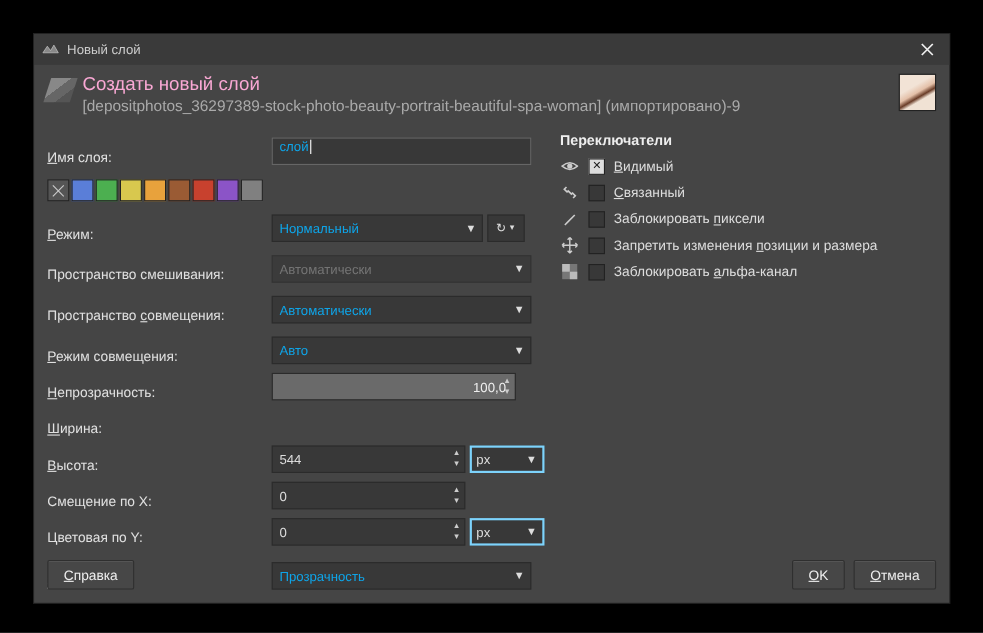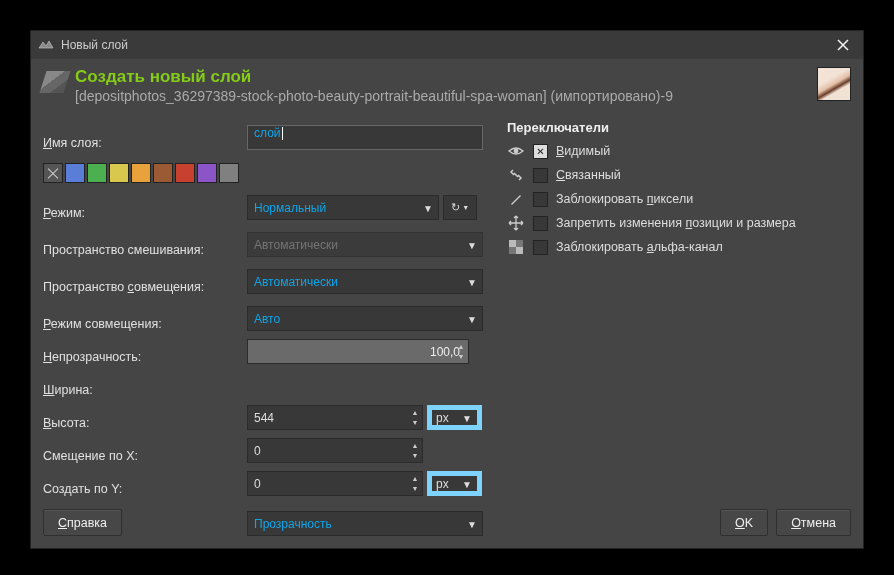--- a/index.html
+++ b/index.html
@@ -5,21 +5,21 @@
 *{box-sizing:border-box;margin:0;padding:0;font-family:"Segoe UI",Tahoma,sans-serif}
 body{background:#000;width:894px;height:575px;position:relative;overflow:hidden}
 .window{position:absolute;left:31px;top:31px;width:832px;height:517px;background:#454545;box-shadow:0 0 0 1px #222}
 .titlebar{height:28px;background:#3a3a3a;display:flex;align-items:center;padding:0 6px;color:#ccc;font-size:12px}
 .titlebar .app-icon{width:18px;height:14px;margin-right:6px;display:flex;align-items:center;justify-content:center}
 .titlebar .title{flex:1}
 .titlebar .close{width:28px;height:28px;display:flex;align-items:center;justify-content:center;cursor:pointer;color:#eee}
 .header{padding:8px 12px 10px 12px;display:flex;align-items:flex-start;color:#ddd}
 .header .lay-icon{width:24px;height:22px;margin-right:8px;margin-top:4px;background:linear-gradient(135deg,#888 0 40%,#666 40% 70%,#555 70% 100%);transform:skewX(-18deg)}
 .header .txt{flex:1}
-.header h1{font-size:17px;font-weight:700;color:#84cc16}
+.header h1{font-size:17px;font-weight:400;color:#f9a8d4}
 .header .sub{font-size:14px;color:#aaa;margin-top:1px}
 .thumb{width:34px;height:34px;background:linear-gradient(150deg,#f2e3d6 35%,#e4c0a8 50%,#6a3d28 60%,#f0e2d4 68%);border:1px solid #222}
 .body{display:flex;padding:6px 12px 0 12px;gap:14px}
 .left{flex:0 0 450px}
 .right{flex:1}
 .row{display:flex;align-items:flex-end;height:30px;margin-bottom:3px}
 .row.tall{height:34px}
 .lbl{width:204px;color:#e0e0e0;font-size:12.5px}
 .u{text-decoration:underline}
 .input,.select{height:25px;background:#383838;border:1px solid #2b2b2b;color:#0ea5e9;font-size:12px;padding:0 6px;outline:none}
@@ -36,21 +36,21 @@
 .sel-wrap{position:relative;width:192px}
 .sel-wrap.wide{width:236px}
 .select{width:100%;appearance:none;-webkit-appearance:none;padding-right:22px}
 .select:disabled{color:#888}
 .chev{position:absolute;right:6px;top:50%;transform:translateY(-50%);pointer-events:none;color:#ddd;font-size:10px}
 .reset-btn{width:34px;height:25px;margin-left:4px;background:#383838;border:1px solid #2b2b2b;color:#ddd;display:flex;align-items:center;justify-content:center;font-size:11px;cursor:pointer}
 .spin{position:relative;width:176px;height:25px;background:#383838;border:1px solid #2b2b2b;color:#ddd;font-size:12px;display:flex;align-items:center;padding:0 16px 0 6px}
 .spin.opac{width:222px;background:linear-gradient(to right,#6a6a6a 0 100%);padding:0 4px 0 0;justify-content:flex-end;color:#eee}
 .spin .arrows{position:absolute;right:1px;top:1px;bottom:1px;width:12px;display:flex;flex-direction:column}
 .spin .arrows span{flex:1;display:flex;align-items:center;justify-content:center;font-size:7px;color:#ccc;cursor:pointer;line-height:1}
-.unit{width:55px;height:25px;margin-left:4px;background:#383838;border:5px solid #7dd3fc;color:#ddd;font-size:12px;display:flex;align-items:center;padding:0 4px;position:relative;cursor:pointer}
+.unit{width:68px;height:25px;margin-left:4px;background:#383838;border:2px solid #7dd3fc;color:#ddd;font-size:12px;display:flex;align-items:center;padding:0 4px;position:relative;cursor:pointer}
 .unit .chev{right:5px}
 .switches-h{color:#eee;font-size:13px;font-weight:600;margin-bottom:4px}
 .sw{display:flex;align-items:center;height:24px;gap:8px;color:#ddd;font-size:12.5px}
 .sw .ic{width:18px;height:18px;display:flex;align-items:center;justify-content:center;color:#bbb}
 .sw .cb{width:15px;height:15px;background:#383838;border:1px solid #222;display:flex;align-items:center;justify-content:center;font-size:10px;color:#222;cursor:pointer}
 .sw .cb.on{background:#ddd}
 .footer{position:absolute;left:12px;right:12px;bottom:12px;display:flex;align-items:center}
 .btn{height:27px;padding:0 14px;background:#474747;border:1px solid #2f2f2f;color:#eee;font-size:12.5px;cursor:pointer;border-radius:2px;box-shadow:inset 0 1px 0 #555}
 .footer .spacer{flex:1}
 .footer .btn+.btn{margin-left:8px}
@@ -161,21 +161,21 @@
         <div class="spin">
             <span>0</span>
             <div class="arrows">
               <span>▲</span>
               <span>▼</span>
             </div>
           </div>
       </div>
 
       <div class="row">
-        <div class="lbl">Создать по Y:</div>
+        <div class="lbl">Цветовая по Y:</div>
         <div class="spin">
             <span>0</span>
             <div class="arrows">
               <span>▲</span>
               <span>▼</span>
             </div>
           </div>
         <div class="unit">
             <span>px</span>
             <span class="chev">▼</span>

